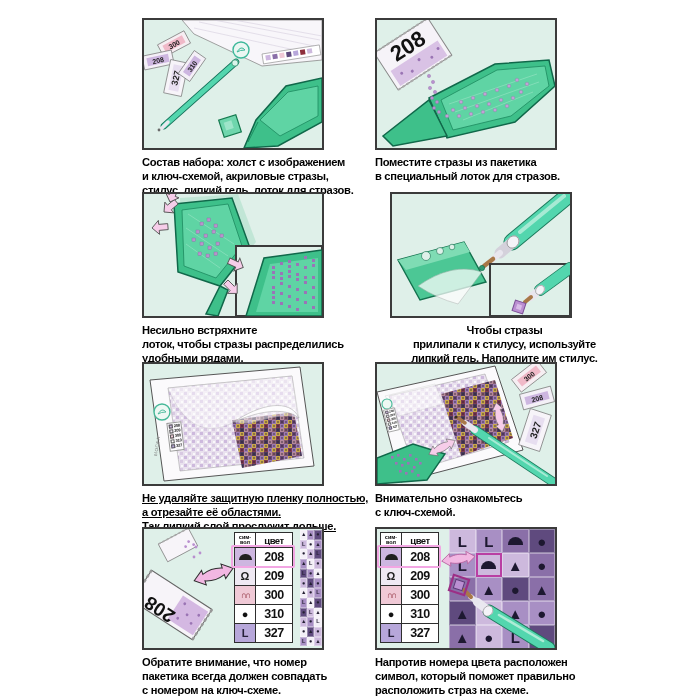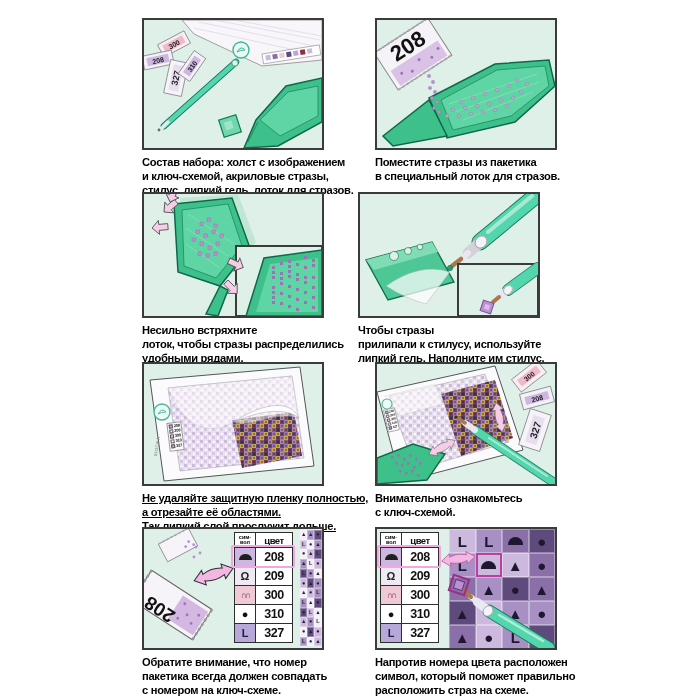--- a/index.html
+++ b/index.html
@@ -287,21 +287,21 @@
         <path transform="translate(86,64) rotate(25)" d="M0,0 l9,0 l0,-4 l7,7 l-7,7 l0,-4 l-9,0 z"></path>
         <path transform="translate(84,86) rotate(45)" d="M0,0 l9,0 l0,-4 l7,7 l-7,7 l0,-4 l-9,0 z"></path>
       </g>
     </svg>
   </div>
   <div class="caption">Несильно встряхните
 лоток, чтобы стразы распределились
 удобными рядами.</div>
 </div>
 
-<div class="cell" style="left:358px;top:192px;">
+<div class="cell" style="left:390px;top:192px;text-align:center;">
   <div class="panel h2">
     <svg viewBox="0 0 178 122" preserveAspectRatio="none">
 
       <g>
         <polygon points="6,66 72,48 94,88 28,106" fill="#4cc795" stroke="#13714e" stroke-width="1.4"></polygon>
         <polygon points="6,66 72,48 78,58 14,76" fill="#7fdcb4"></polygon>
         <circle cx="34" cy="62" r="4.5" fill="#dff0e9" stroke="#13714e" stroke-width="0.6"></circle>
         <circle cx="48" cy="57" r="3.5" fill="#dff0e9" stroke="#13714e" stroke-width="0.6"></circle>
         <circle cx="60" cy="53" r="2.8" fill="#dff0e9" stroke="#13714e" stroke-width="0.6"></circle>
         <path d="M26,92 Q60,68 90,78 L66,110 Q44,104 26,92 Z" fill="#ffffff" opacity="0.72" stroke="#aaa" stroke-width="0.6"></path>

